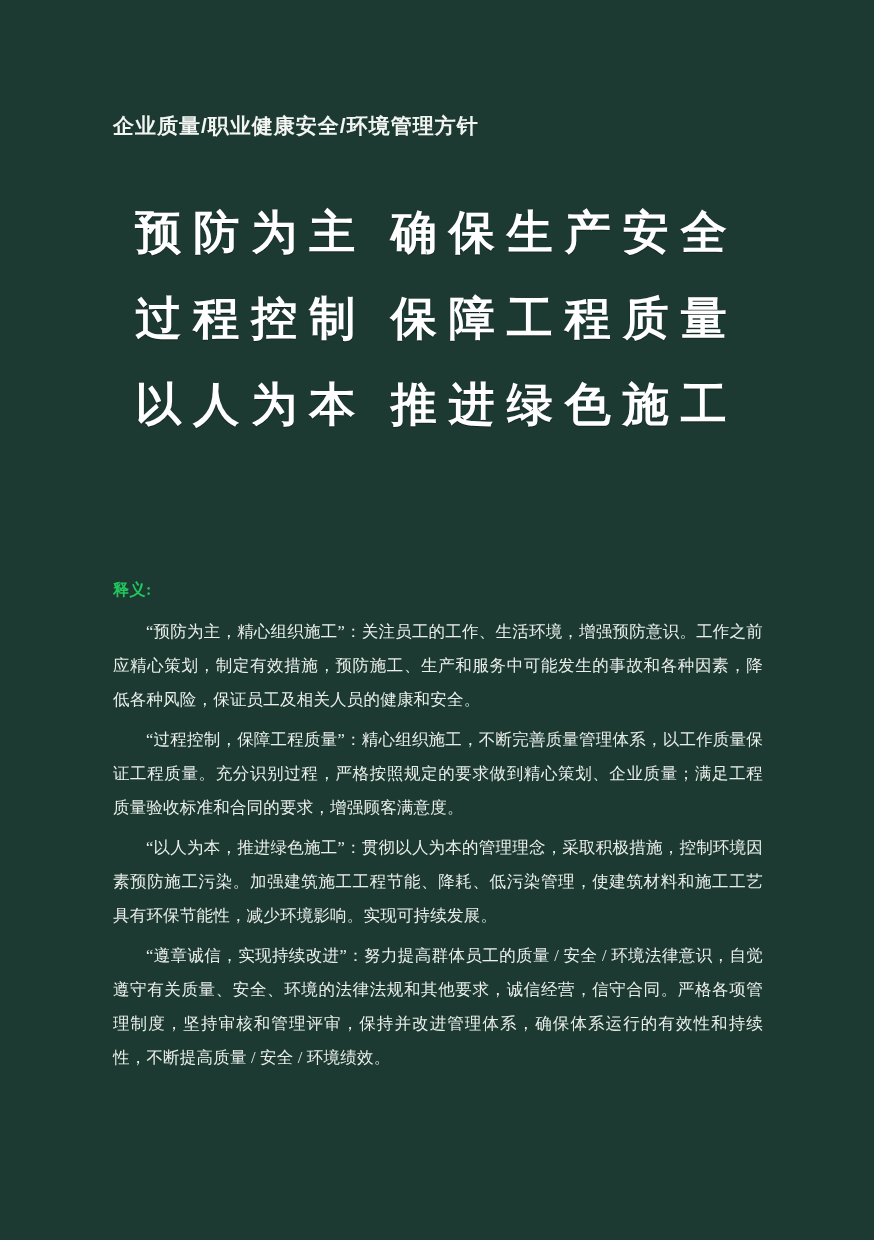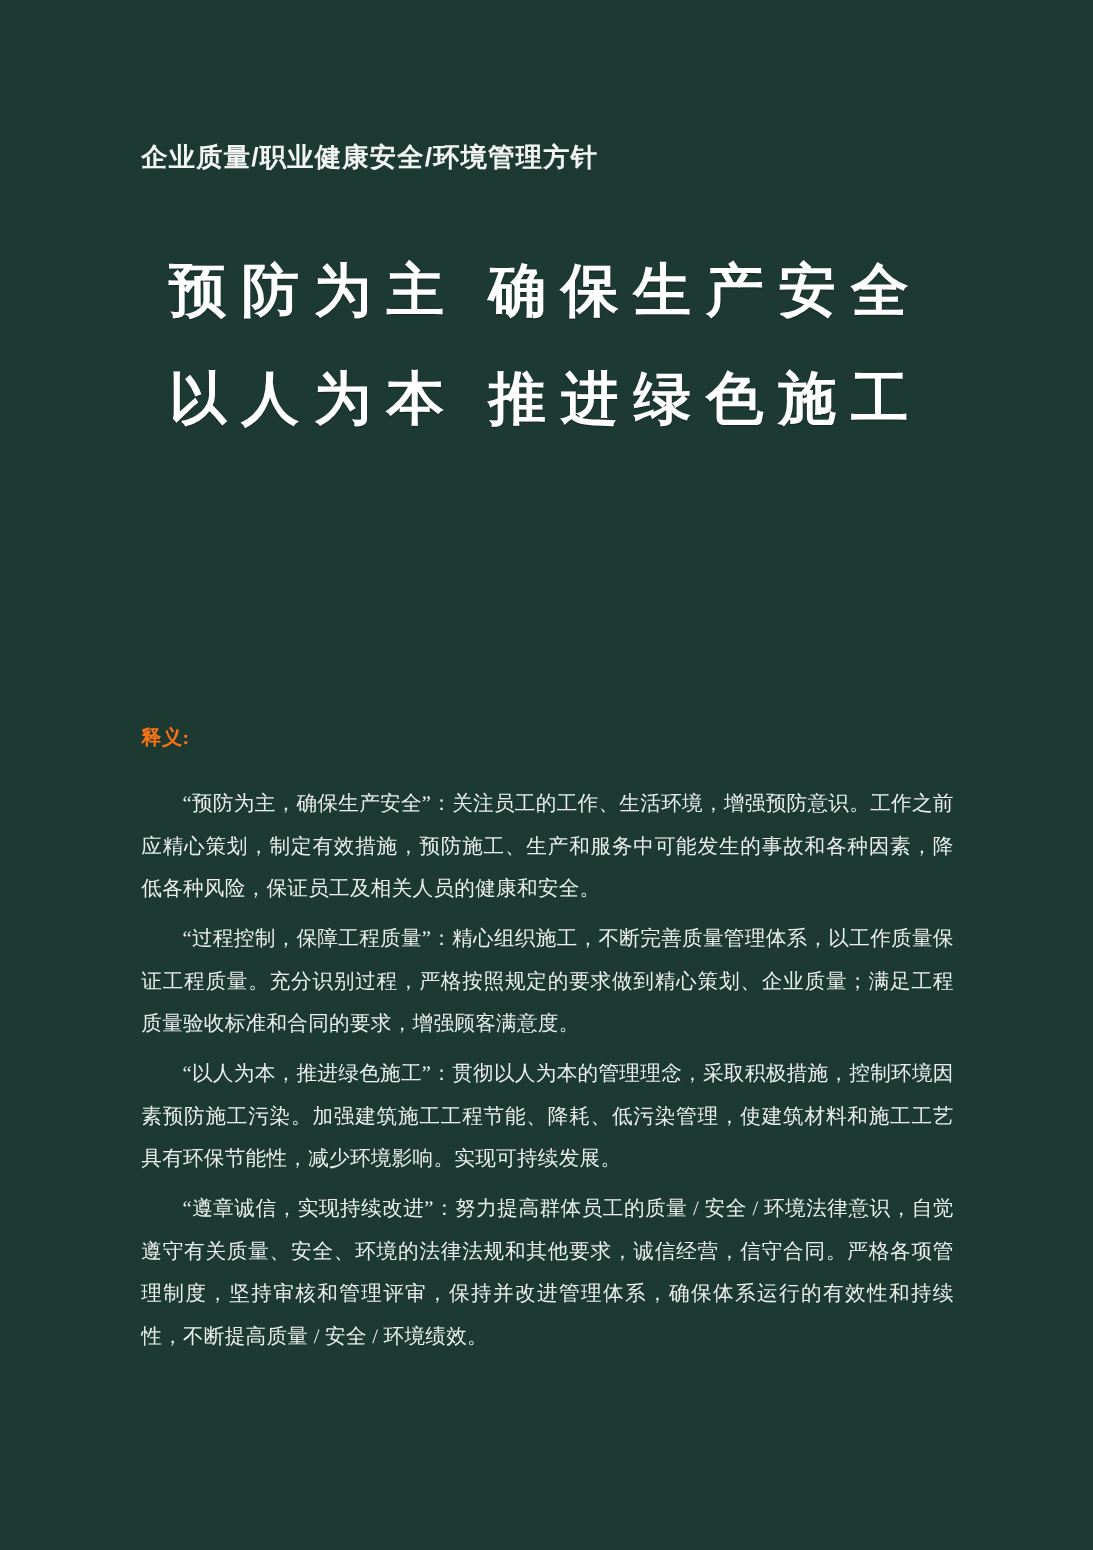--- a/index.html
+++ b/index.html
@@ -50,22 +50,22 @@
   }
   .body-block {
     position: absolute;
     left: 113px;
     top: 580px;
     width: 650px;
   }
   .section-label {
     font-size: 16px;
     font-weight: bold;
-    color: #f97316;
-    margin-bottom: 25px;
+    color: #22c55e;
+    margin-bottom: 14px;
     letter-spacing: 0.5px;
   }
   .para {
     font-size: 16.5px;
     line-height: 34px;
     color: #eaefea;
     text-align: justify;
     text-justify: inter-ideograph;
     text-indent: 2em;
     margin: 0 0 6px 0;
@@ -74,24 +74,25 @@
 </style>
 </head>
 <body>
 
 <div class="page">
 
   <div class="title">企业质量/职业健康安全/环境管理方针</div>
 
   <div class="slogan-block">
     <div class="slogan-line">预防为主 确保生产安全</div>
+    <div class="slogan-line">过程控制 保障工程质量</div>
     <div class="slogan-line">以人为本 推进绿色施工</div>
   </div>
 
   <div class="body-block">
     <div class="section-label">释义:</div>
-    <p class="para">“预防为主，确保生产安全”：关注员工的工作、生活环境，增强预防意识。工作之前应精心策划，制定有效措施，预防施工、生产和服务中可能发生的事故和各种因素，降低各种风险，保证员工及相关人员的健康和安全。</p>
+    <p class="para">“预防为主，精心组织施工”：关注员工的工作、生活环境，增强预防意识。工作之前应精心策划，制定有效措施，预防施工、生产和服务中可能发生的事故和各种因素，降低各种风险，保证员工及相关人员的健康和安全。</p>
     <p class="para">“过程控制，保障工程质量”：精心组织施工，不断完善质量管理体系，以工作质量保证工程质量。充分识别过程，严格按照规定的要求做到精心策划、企业质量；满足工程质量验收标准和合同的要求，增强顾客满意度。</p>
     <p class="para">“以人为本，推进绿色施工”：贯彻以人为本的管理理念，采取积极措施，控制环境因素预防施工污染。加强建筑施工工程节能、降耗、低污染管理，使建筑材料和施工工艺具有环保节能性，减少环境影响。实现可持续发展。</p>
     <p class="para">“遵章诚信，实现持续改进”：努力提高群体员工的质量 / 安全 / 环境法律意识，自觉遵守有关质量、安全、环境的法律法规和其他要求，诚信经营，信守合同。严格各项管理制度，坚持审核和管理评审，保持并改进管理体系，确保体系运行的有效性和持续性，不断提高质量 / 安全 / 环境绩效。</p>
   </div>
 
 </div>
 
 </body></html>

